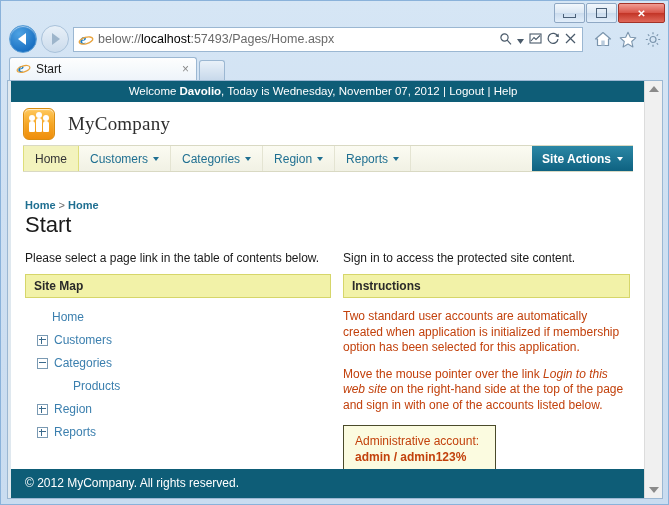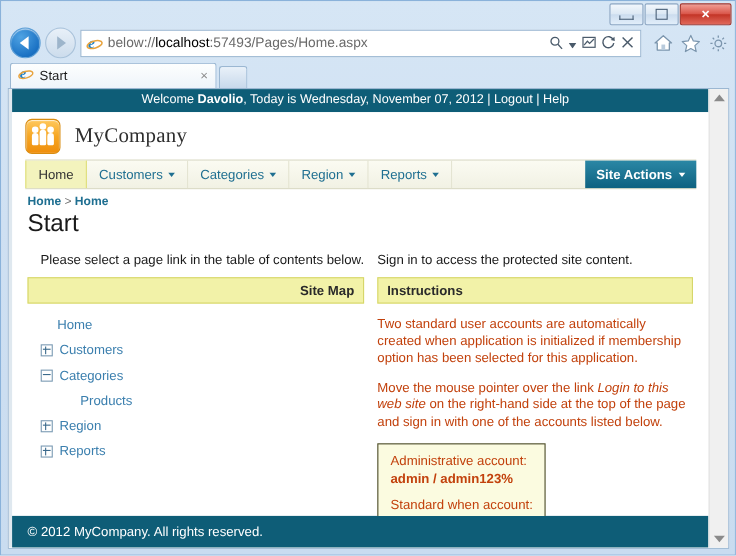--- a/index.html
+++ b/index.html
@@ -194,30 +194,30 @@
   .site-actions {
     position: absolute; right: 0; top: 0; bottom: 0;
     background: linear-gradient(to bottom, #2b87a5, #0e6281);
     color: #ffffff; font-size: 12px; font-weight: bold;
     display: flex; align-items: center; gap: 6px;
     padding: 0 10px;
   }
   .site-actions .caret { border-top-color: #ffffff; }
 
   .content {
-    flex: 1; padding: 5px 14px 0 14px; position: relative; overflow: hidden;
+    flex: 1; padding: 27px 14px 0 14px; position: relative; overflow: hidden;
   }
   .breadcrumb { font-size: 11px; color: #1f6f91; font-weight: bold; }
   .breadcrumb .sep { color: #6b6b6b; font-weight: normal; margin: 0 3px; }
   .pagetitle {
     font-size: 22px; color: #1a1a1a; margin: 1px 0 13px 0; font-weight: normal;
   }
 
   .cols { display: flex; gap: 12px; }
-  .col-left { width: 306px; flex: none; text-align: right; }
+  .col-left { width: 306px; flex: none; }
   .col-right { flex: 1; }
   .lead { font-size: 12px; color: #1a1a1a; margin-bottom: 8px; height: 15px;}
 
   .panel-head {
     background: #f2f2a8; border: 1px solid #d6d66a;
     font-size: 12px; font-weight: bold; color: #2a2a2a;
     padding: 4px 8px;
   }
   .tree { padding: 12px 0 0 12px; }
   .tree-node {

